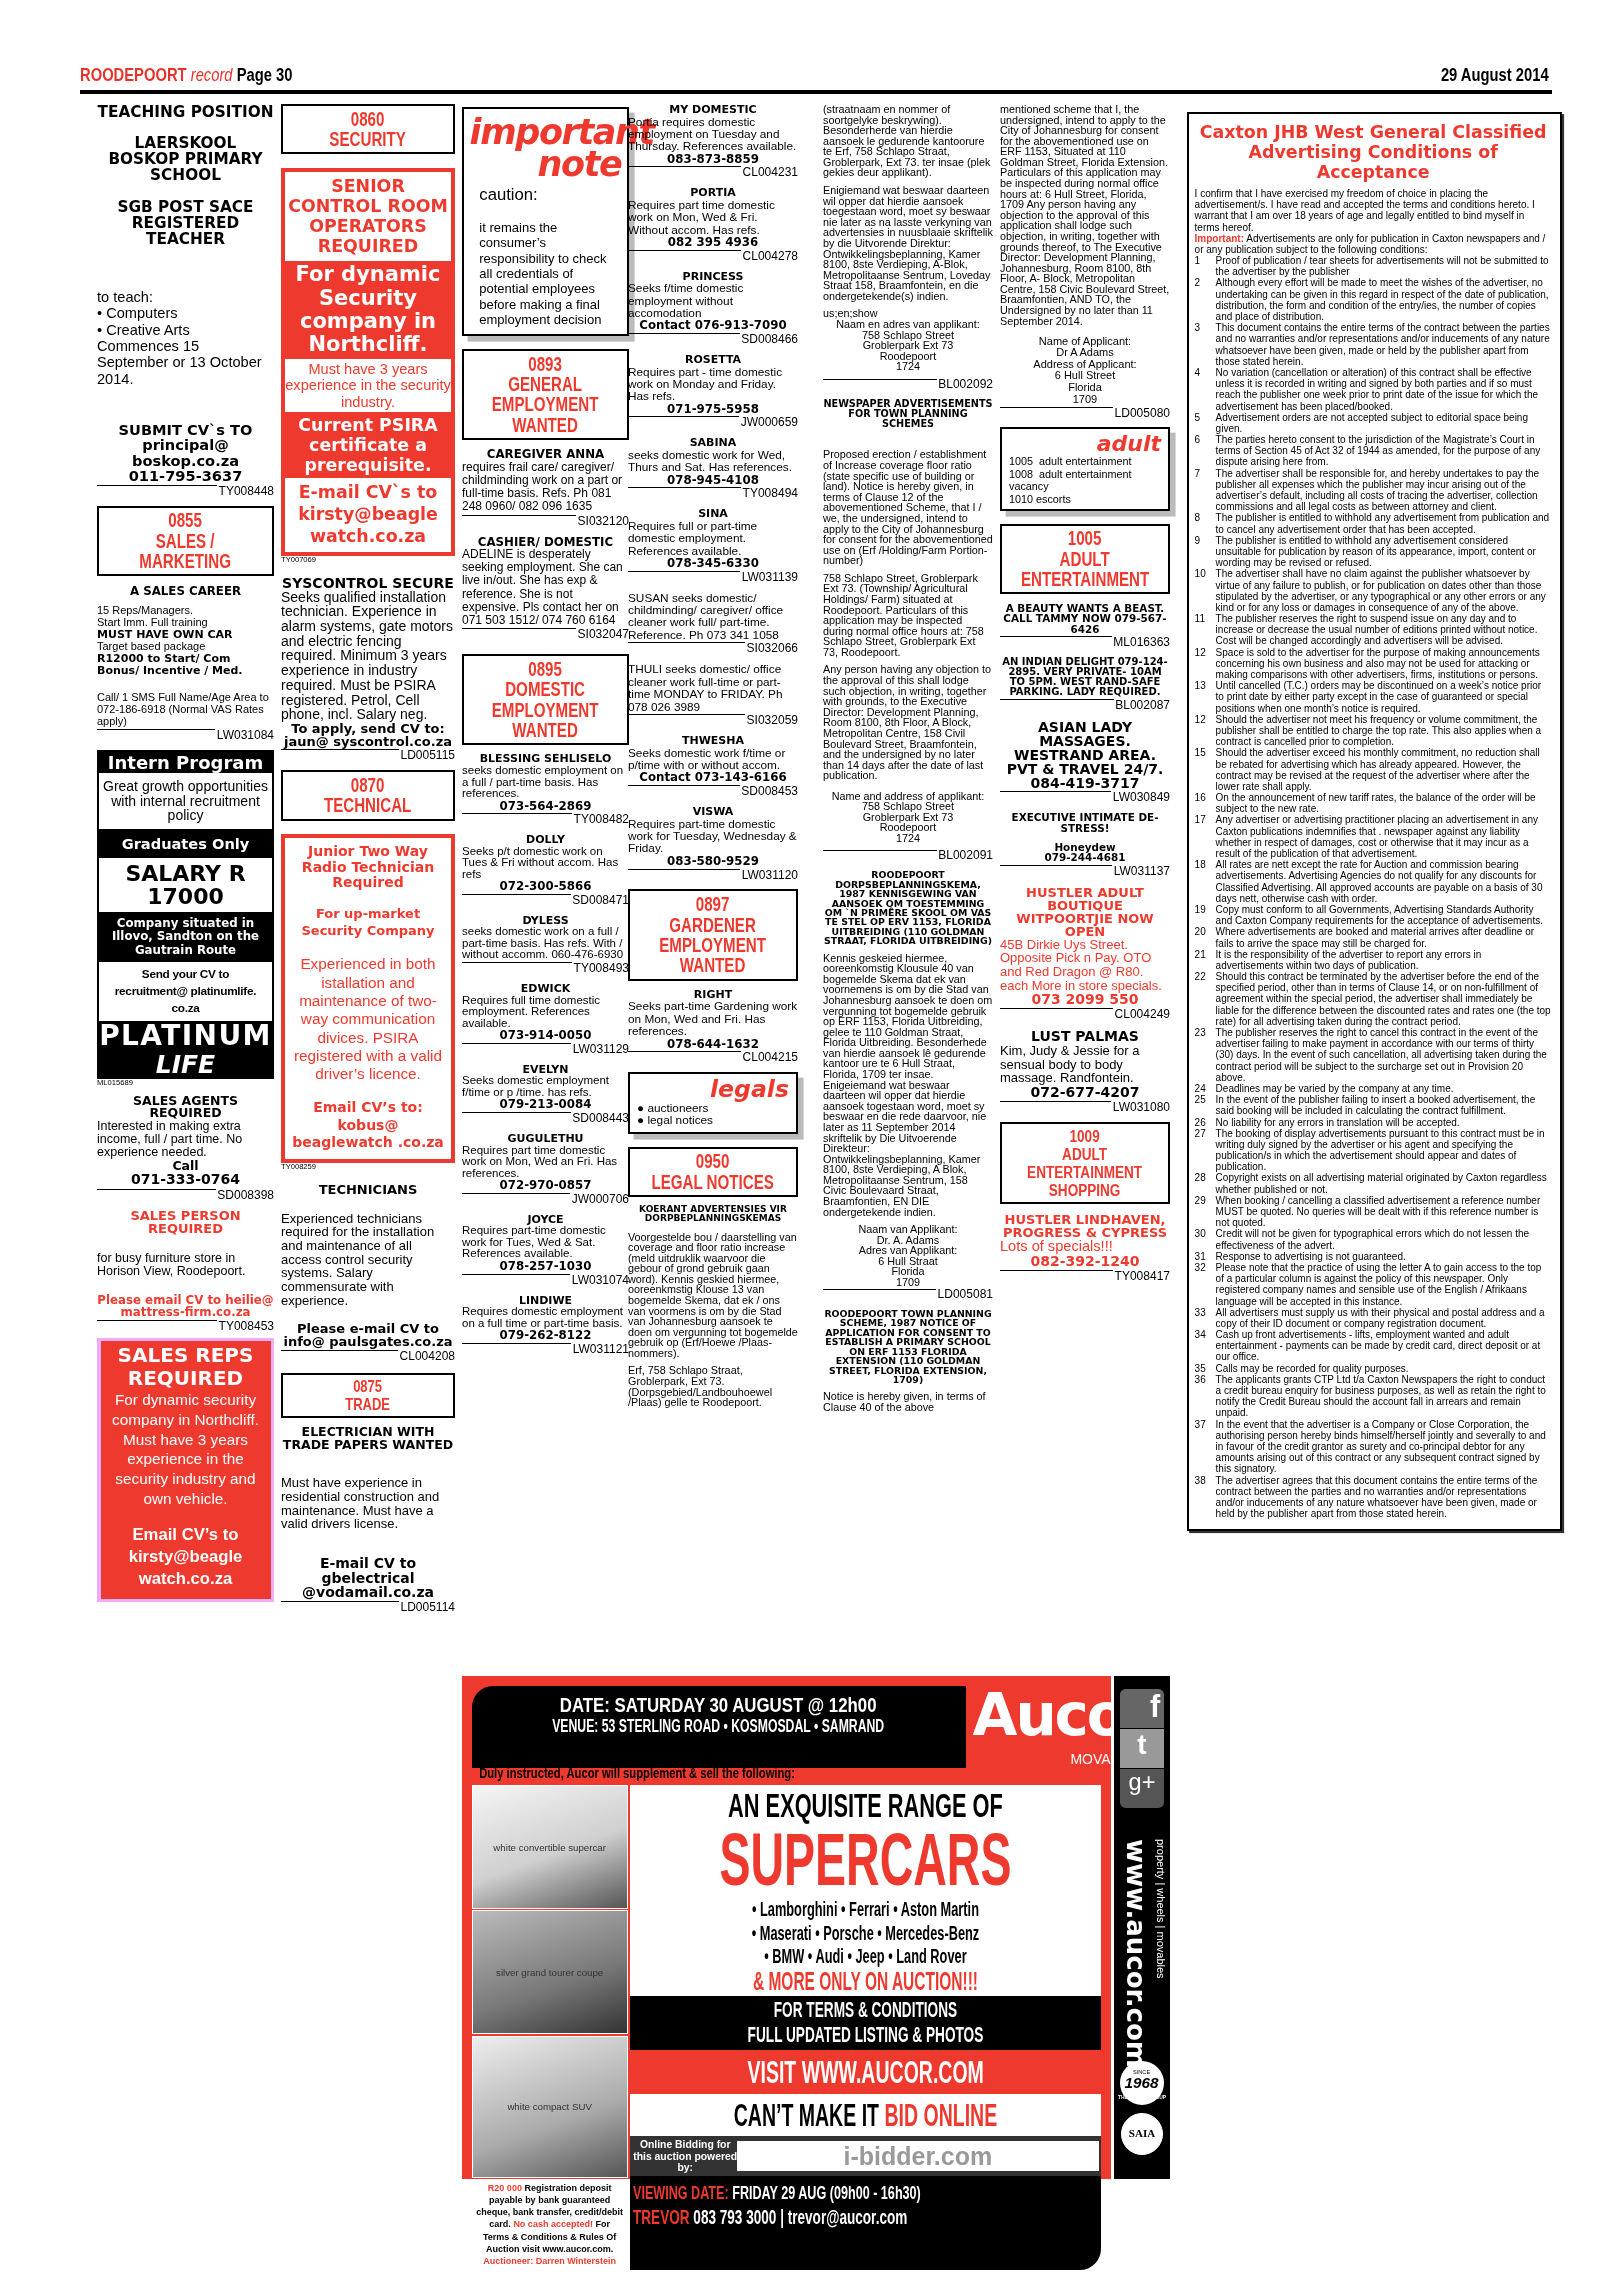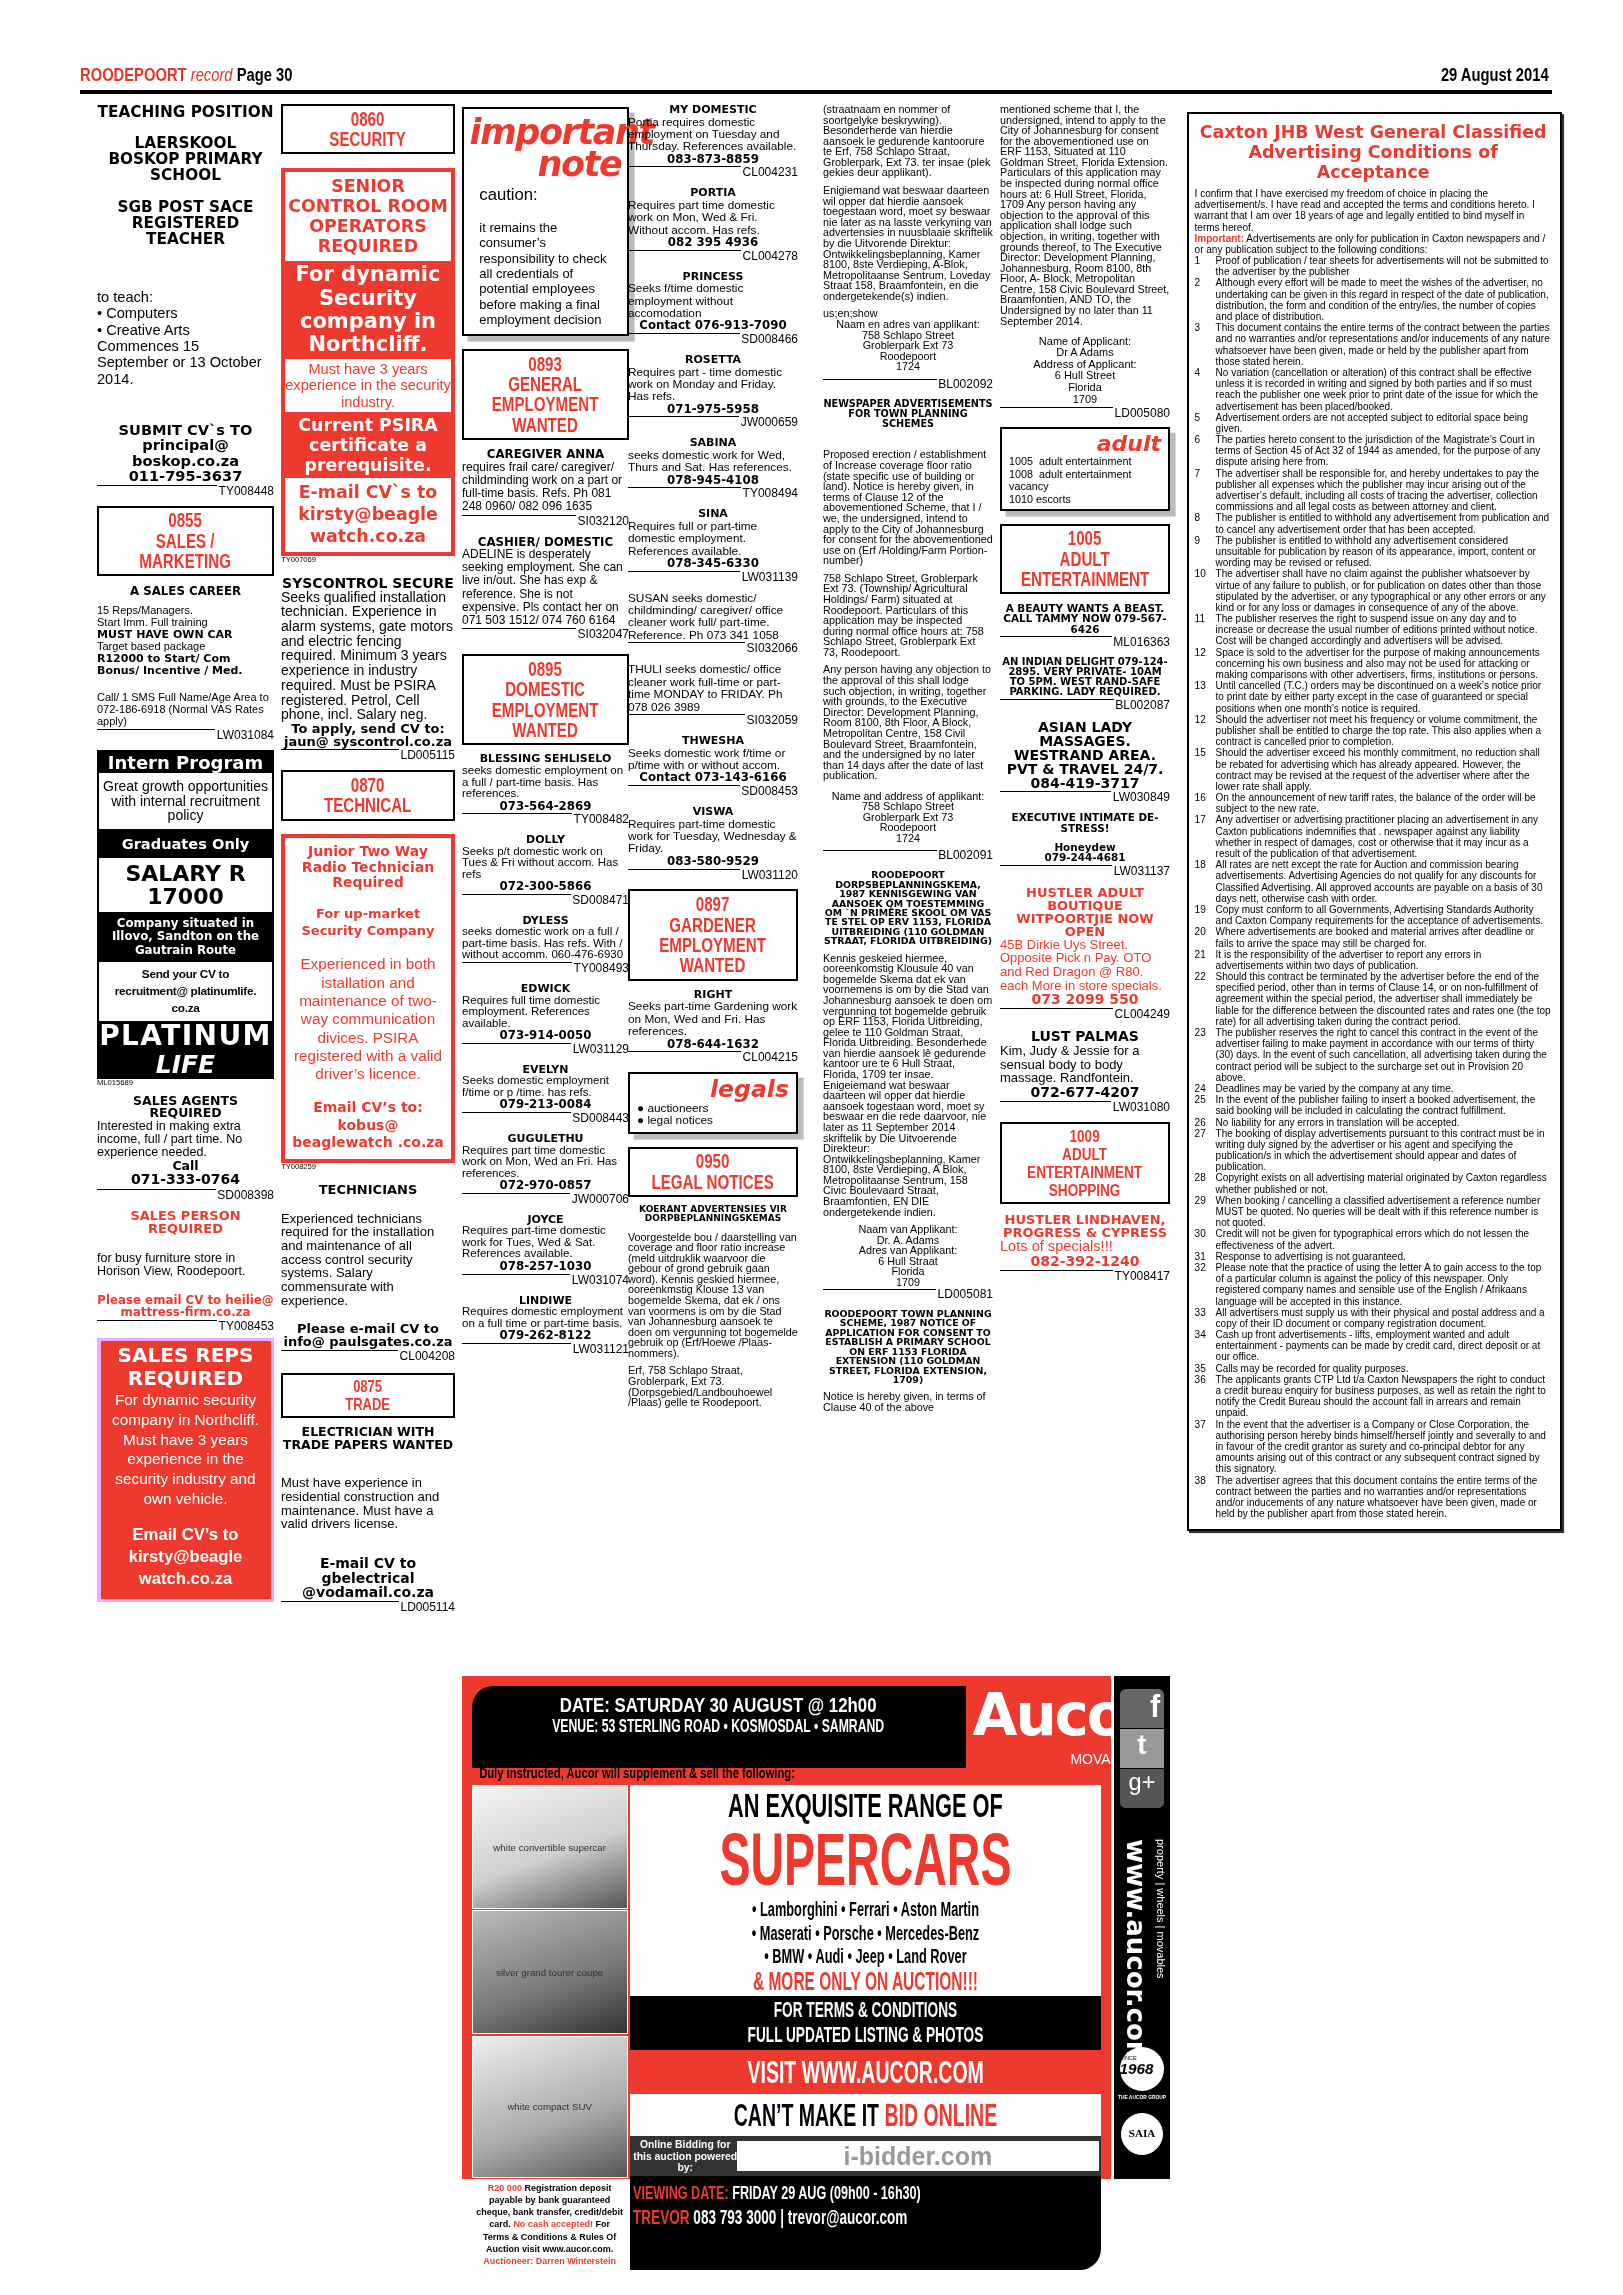--- a/index.html
+++ b/index.html
@@ -752,20 +752,20 @@
 <div class="aucor-side">
   <div style="margin:12.5px 5.6px 0;display:flex;flex-direction:column;gap:1.4px">
     <div style="height:39px;background:#666;border-radius:5.6px 5.6px 0 0;color:#fff;font-size:30.5px;font-weight:bold;text-align:right;padding-right:4.2px">f</div>
     <div style="height:39px;background:#999;color:#fff;font-size:28px;font-weight:bold;text-align:center">t</div>
     <div style="height:39px;background:#555;border-radius:0 0 5.6px 5.6px;color:#fff;font-size:23.6px;text-align:center">g+</div>
   </div>
   <div style="position:absolute;left:0;top:163px;width:56px;height:208px">
     <p style="position:absolute;left:37px;top:0;transform:rotate(90deg);transform-origin:0 0;white-space:nowrap;font-size:26px;font-weight:bold;font-family:'DejaVu Sans',sans-serif">www.aucor.com</p>
     <p style="position:absolute;left:53px;top:0;transform:rotate(90deg);transform-origin:0 0;white-space:nowrap;font-size:11px">property | wheels | movables</p>
   </div>
-  <div style="position:absolute;left:5.6px;top:371px;width:44px;height:44px;border-radius:50%;background:#fff;color:#000;text-align:left">
+  <div style="position:absolute;left:5.6px;top:385px;width:44px;height:44px;border-radius:50%;background:#fff;color:#000;text-align:center">
     <p style="font-size:5.6px;margin-top:8.3px">SINCE</p>
     <p style="font-size:15.3px;font-style:italic;font-weight:bold;line-height:1">1968</p>
   </div>
   <p style="position:absolute;top:419px;left:0;width:56px;text-align:center;font-size:4.9px;font-weight:bold">THE AUCOR GROUP</p>
   <div style="position:absolute;left:7px;top:437px;width:42px;height:42px;border-radius:50%;border:1.4px solid #fff;background:#fff;color:#000;text-align:center;font-weight:bold;font-size:11px;line-height:39px;font-family:'Liberation Serif',serif">SAIA</div>
 </div>
 
 
 </body></html>

